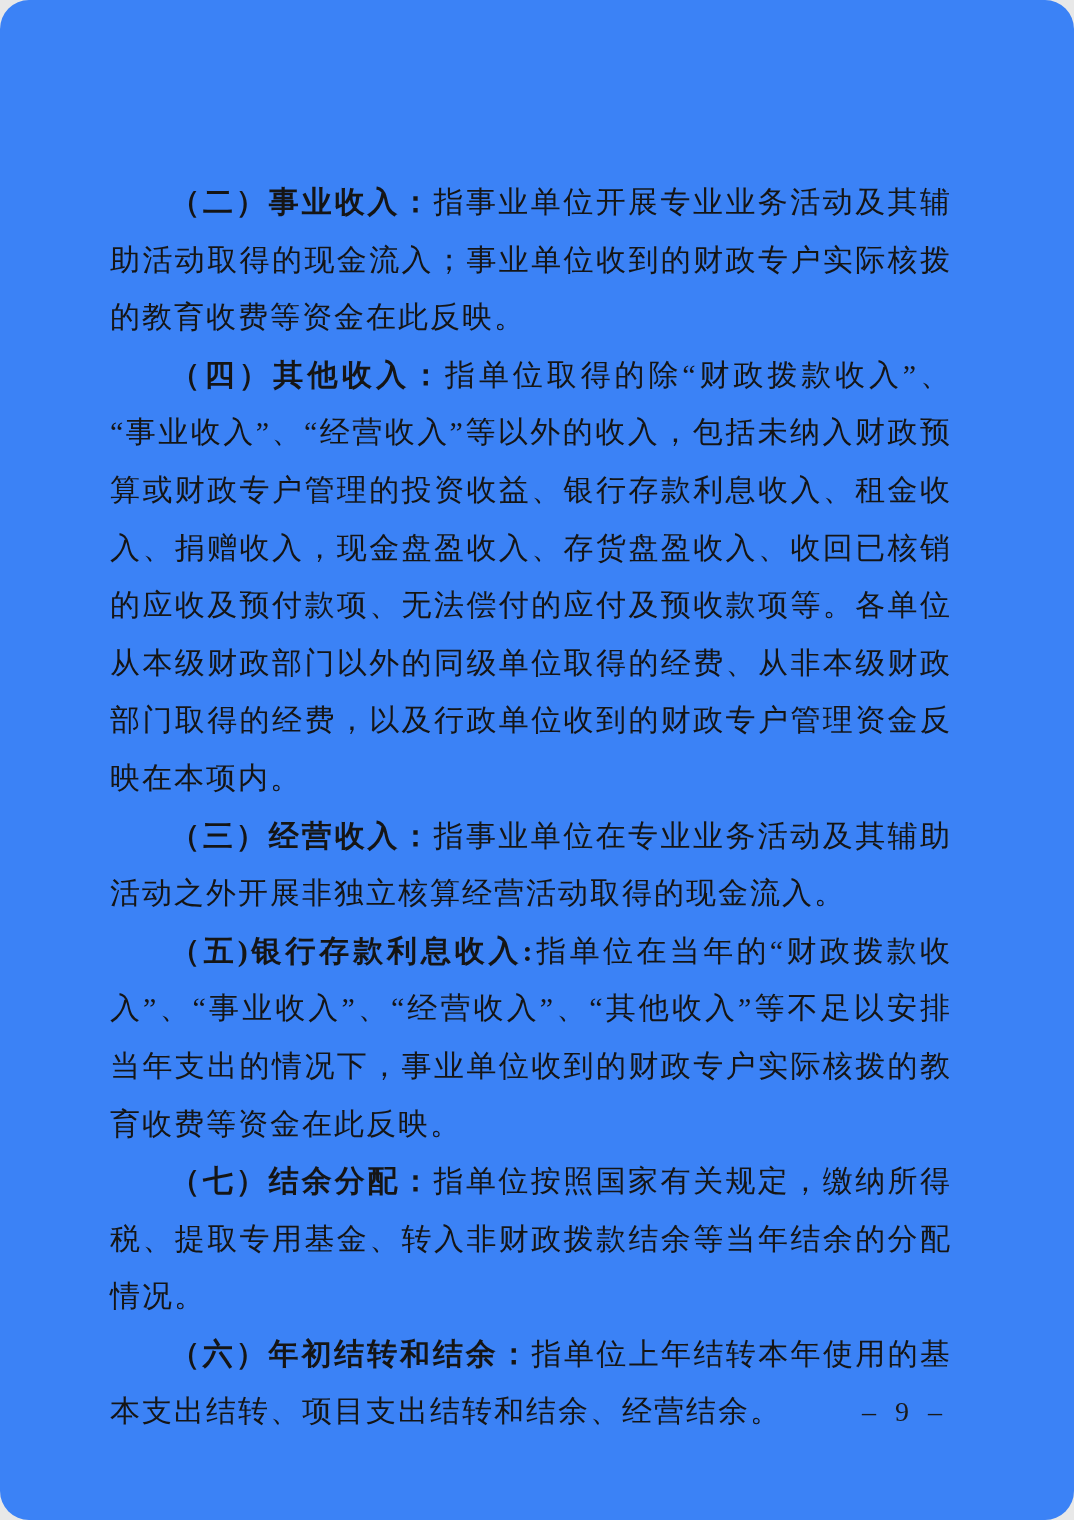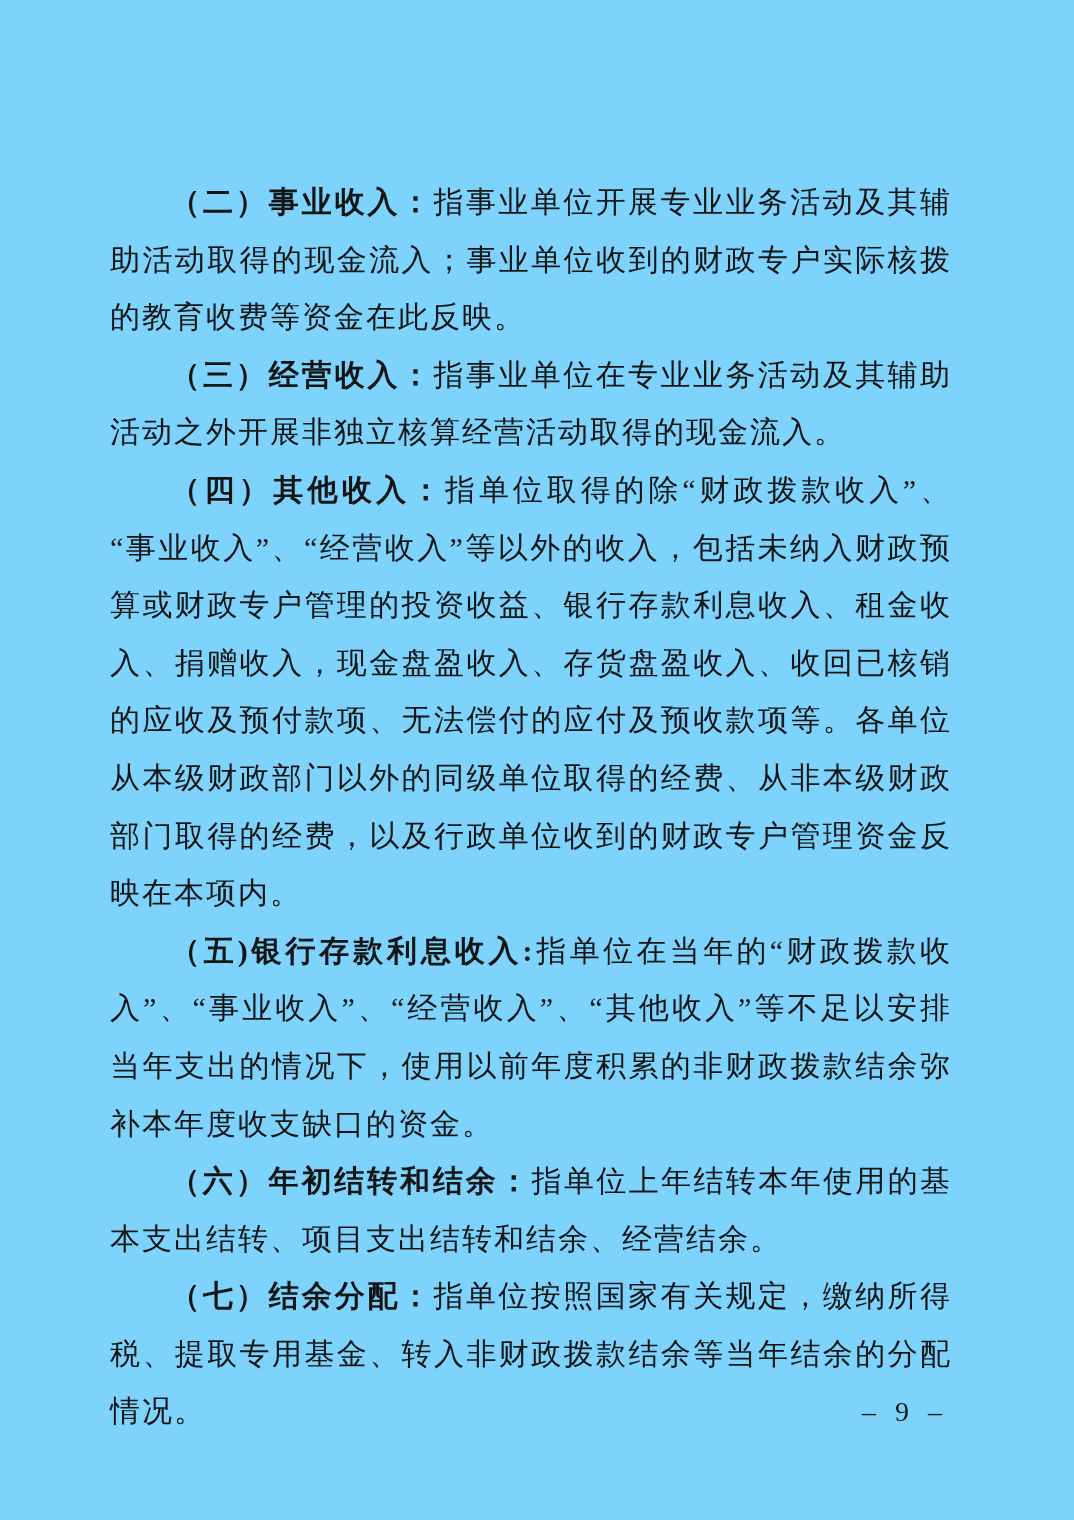--- a/index.html
+++ b/index.html
@@ -5,24 +5,25 @@
   html, body {
     margin: 0;
     padding: 0;
     background: #e8e8e8;
   }
   .page {
     position: relative;
     width: 1074px;
     height: 1520px;
     margin: 0 auto;
-    background: #7dd3fc;
+    background: #3b82f6;
     font-family: "Liberation Serif", "DejaVu Serif", serif;
     color: #151515;
     overflow: hidden;
+    border-radius: 29px;
   }
   .content {
     position: absolute;
     left: 110px;
     top: 173px;
     width: 842px;
     font-size: 30px;
     line-height: 57.6px;
     letter-spacing: 2px;
     text-align: justify;
@@ -48,27 +49,27 @@
 </style>
 </head>
 <body>
 
 <div class="page">
 
   <div class="content">
 
     <p><span class="term-head">（二）事业收入：</span><span>指事业单位开展专业业务活动及其辅助活动取得的现金流入；事业单位收到的财政专户实际核拨的教育收费等资金在此反映。</span></p>
 
+    <p><span class="term-head">（四）其他收入：</span><span>指单位取得的除“财政拨款收入”、“事业收入”、“经营收入”等以外的收入，包括未纳入财政预算或财政专户管理的投资收益、银行存款利息收入、租金收入、捐赠收入，现金盘盈收入、存货盘盈收入、收回已核销的应收及预付款项、无法偿付的应付及预收款项等。各单位从本级财政部门以外的同级单位取得的经费、从非本级财政部门取得的经费，以及行政单位收到的财政专户管理资金反映在本项内。</span></p>
+
     <p><span class="term-head">（三）经营收入：</span><span>指事业单位在专业业务活动及其辅助活动之外开展非独立核算经营活动取得的现金流入。</span></p>
 
-    <p><span class="term-head">（四）其他收入：</span><span>指单位取得的除“财政拨款收入”、“事业收入”、“经营收入”等以外的收入，包括未纳入财政预算或财政专户管理的投资收益、银行存款利息收入、租金收入、捐赠收入，现金盘盈收入、存货盘盈收入、收回已核销的应收及预付款项、无法偿付的应付及预收款项等。各单位从本级财政部门以外的同级单位取得的经费、从非本级财政部门取得的经费，以及行政单位收到的财政专户管理资金反映在本项内。</span></p>
+    <p><span class="term-head">（五)银行存款利息收入:</span><span>指单位在当年的“财政拨款收入”、“事业收入”、“经营收入”、“其他收入”等不足以安排当年支出的情况下，事业单位收到的财政专户实际核拨的教育收费等资金在此反映。</span></p>
 
-    <p><span class="term-head">（五)银行存款利息收入:</span><span>指单位在当年的“财政拨款收入”、“事业收入”、“经营收入”、“其他收入”等不足以安排当年支出的情况下，使用以前年度积累的非财政拨款结余弥补本年度收支缺口的资金。</span></p>
+    <p><span class="term-head">（七）结余分配：</span><span>指单位按照国家有关规定，缴纳所得税、提取专用基金、转入非财政拨款结余等当年结余的分配情况。</span></p>
 
     <p><span class="term-head">（六）年初结转和结余：</span><span>指单位上年结转本年使用的基本支出结转、项目支出结转和结余、经营结余。</span></p>
-
-    <p><span class="term-head">（七）结余分配：</span><span>指单位按照国家有关规定，缴纳所得税、提取专用基金、转入非财政拨款结余等当年结余的分配情况。</span></p>
 
   </div>
 
   <div class="page-number">– 9 –</div>
 
 </div>
 
 </body></html>

